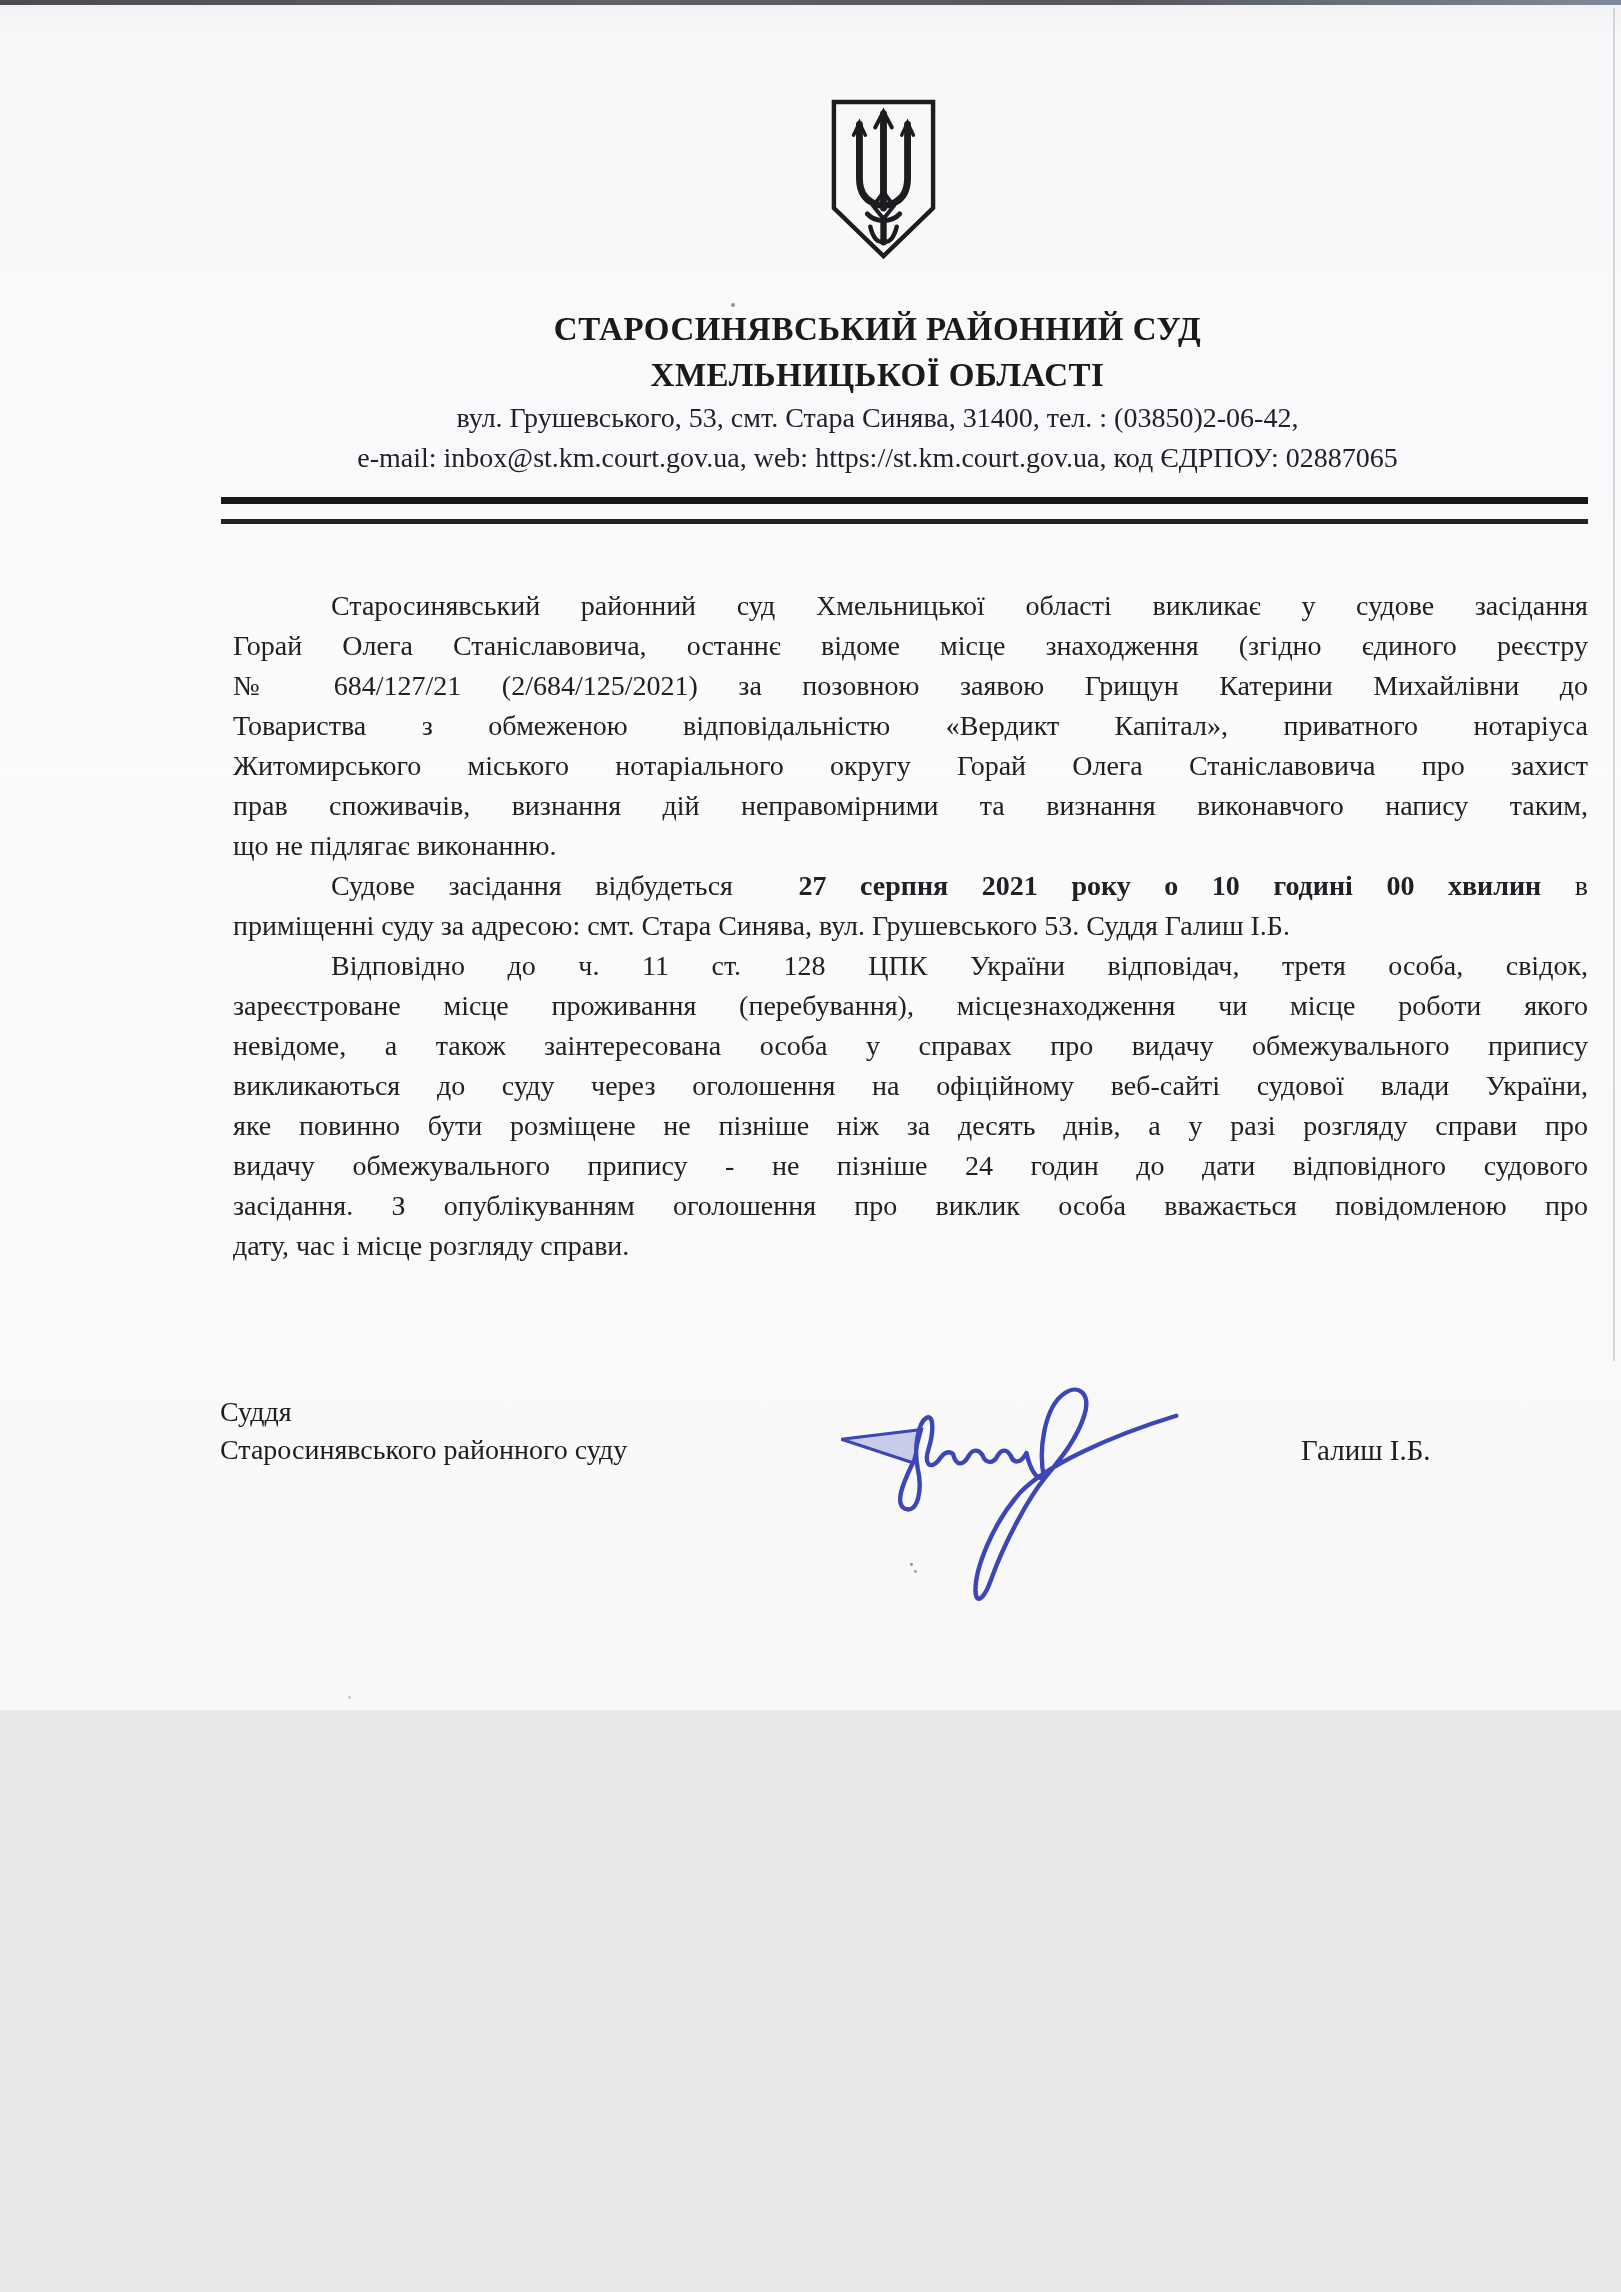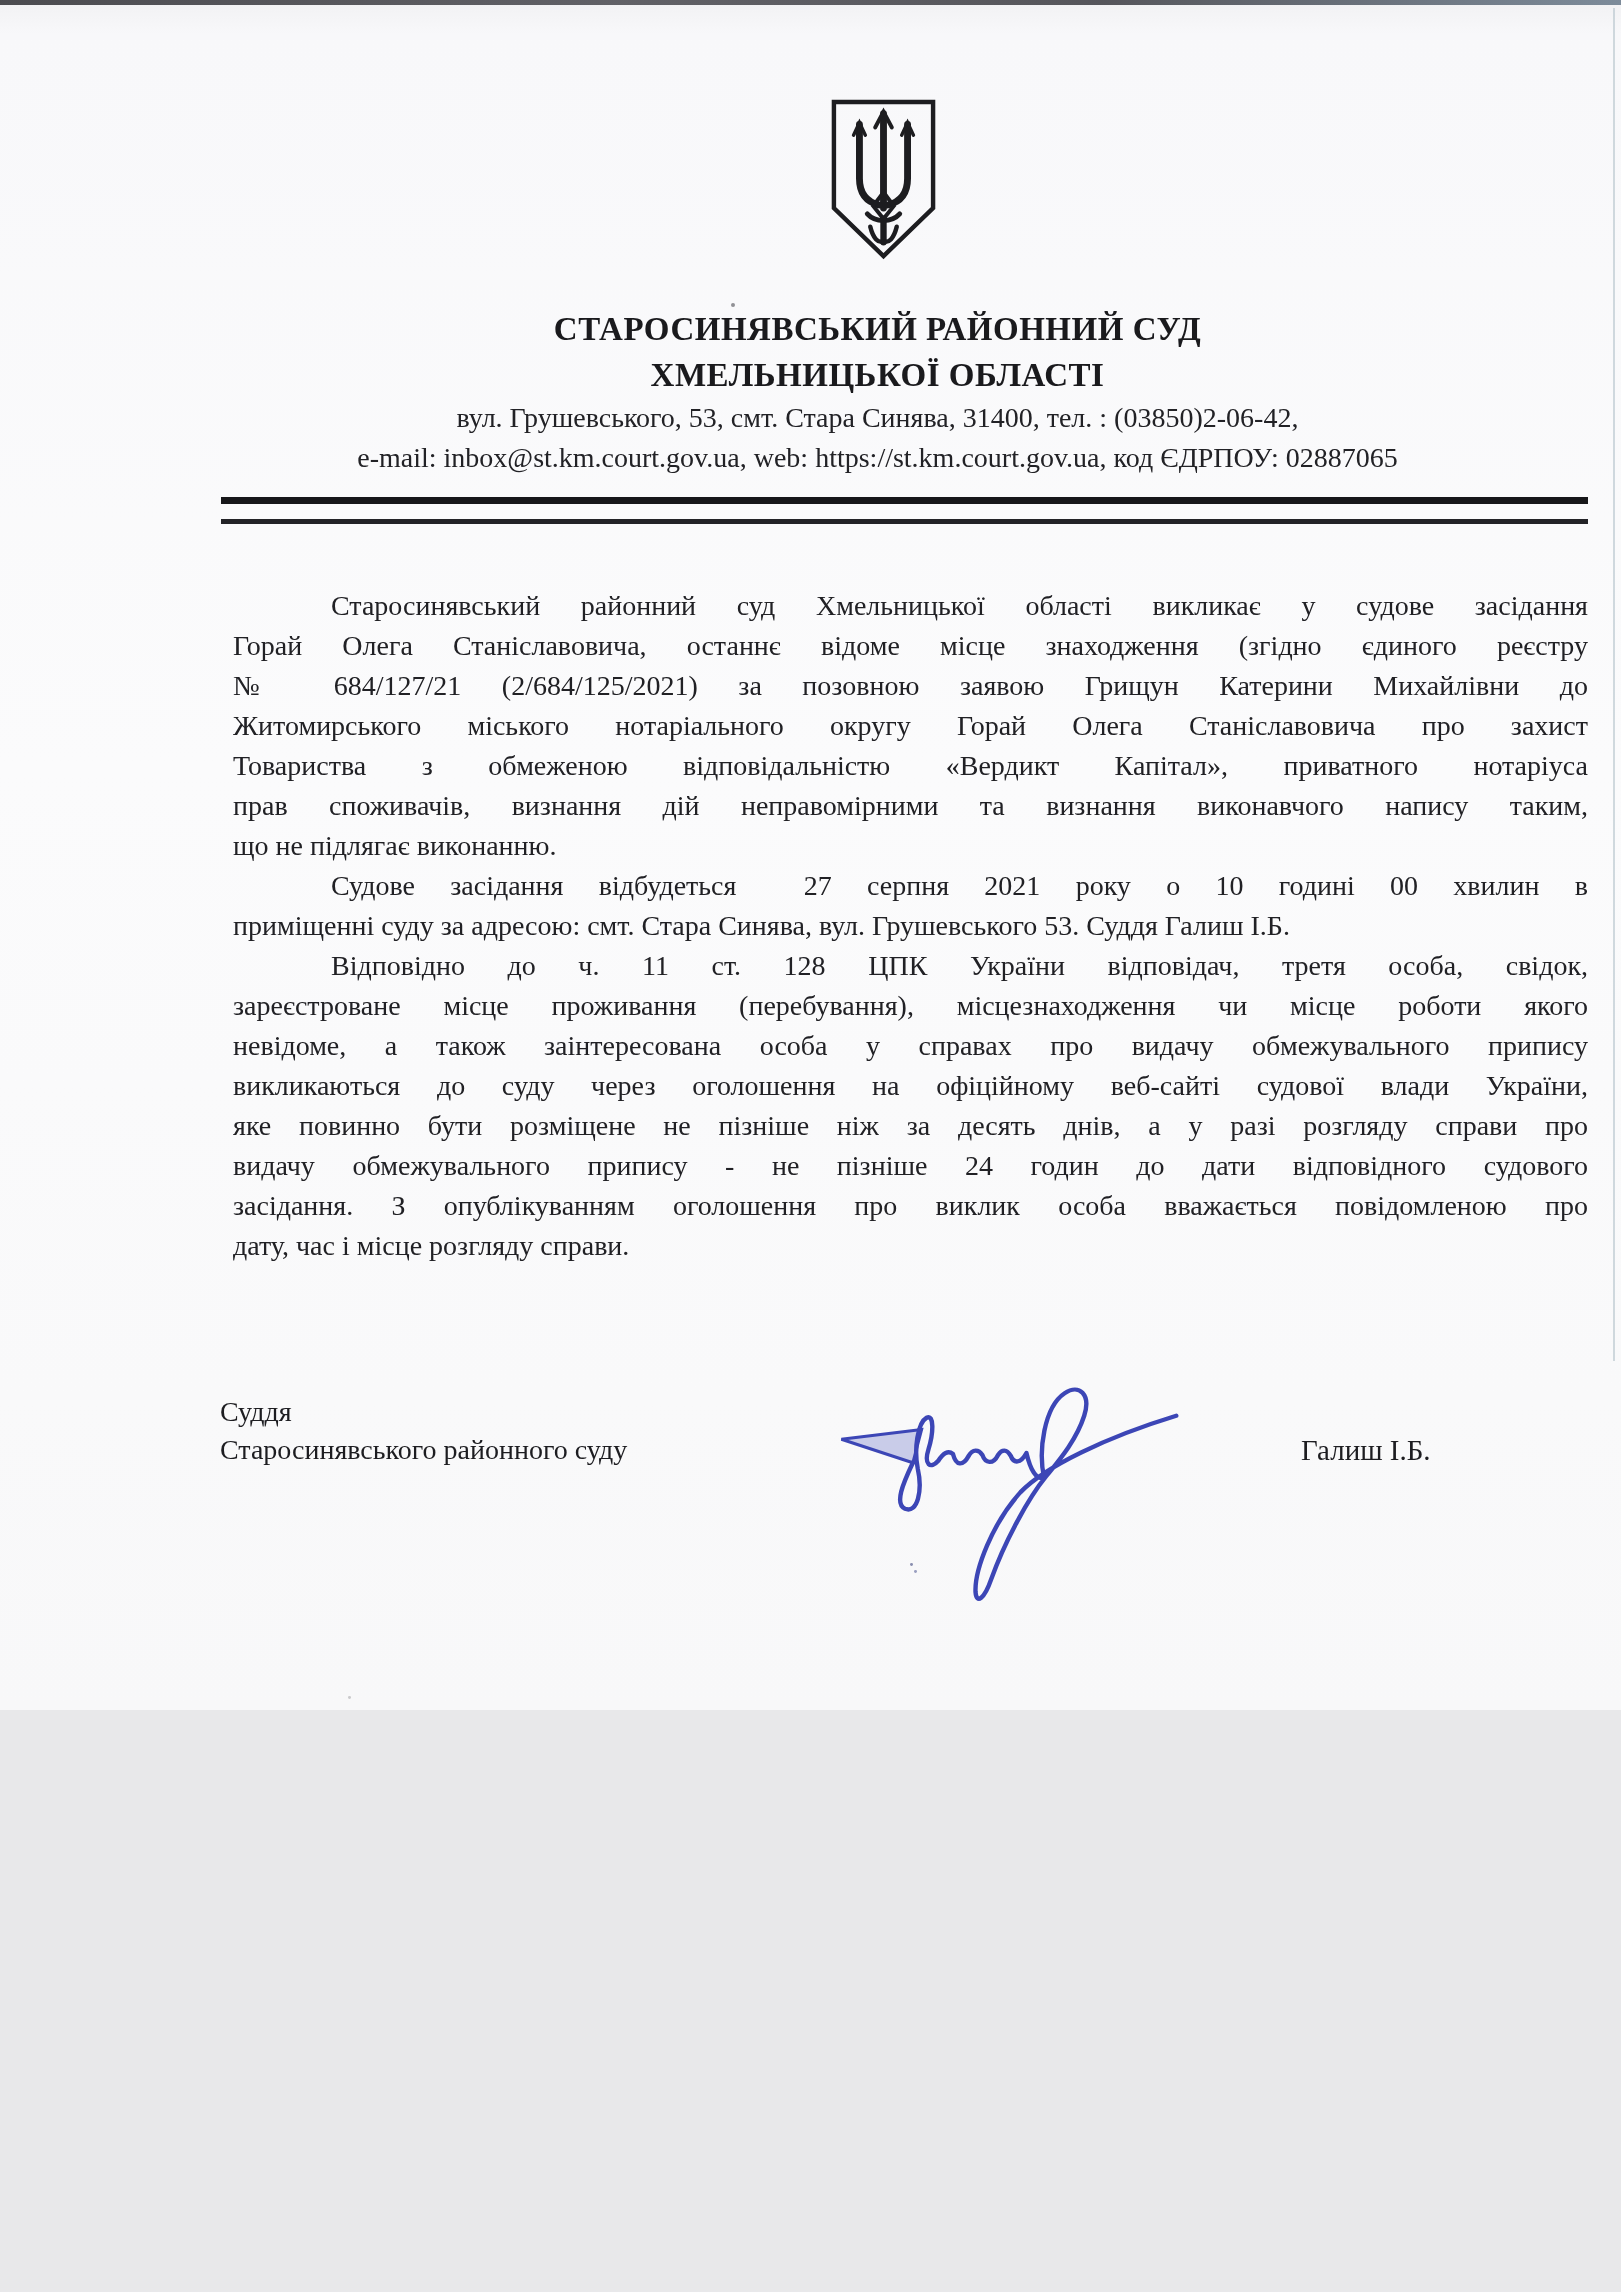--- a/index.html
+++ b/index.html
@@ -28,21 +28,21 @@
   }
   .bline{
     text-align:justify;
     text-align-last:justify;
     line-height:40px;
     height:40px;
     white-space:normal;
   }
   .bline.lastline{text-align-last:left;}
   .bline.indent{text-indent:98px;}
-  .bline b{font-weight:normal;margin-left:32px;}
+  .bline b{font-weight:bold;margin-left:32px;}
   
   .sig-role{position:absolute;left:220px;top:1393px;font-size:28px;font-weight:normal;line-height:38px;color:#1d1d21;}
   .sig-name{position:absolute;left:1301px;top:1434px;font-size:29px;font-weight:normal;color:#1d1d21;}
   .signature-svg{position:absolute;left:812px;top:1356px;width:376px;height:284px;}
   
   .art{position:absolute;pointer-events:none;}
   .art-top{left:0;top:0;width:1621px;height:4.9px;background:linear-gradient(90deg,#2e2e33,#47474d 38%,#3a3a40 68%,#68798a);opacity:.85;}
   .art-right{left:1613px;top:7.8px;width:2px;height:1353px;background:#b9c6ce;opacity:.65;}
   .art-streak1{left:19.6px;top:1852px;width:21.6px;height:304px;background:linear-gradient(180deg,rgba(115,115,122,.05),rgba(115,115,122,.32) 35%,rgba(115,115,122,.14) 75%,rgba(115,115,122,0));filter:blur(2px);}
   .art-streak2{left:41px;top:1936px;width:9.8px;height:235px;background:rgba(120,120,128,.16);filter:blur(2.9px);}
@@ -104,22 +104,22 @@
       <div class="addr">e-mail: inbox@st.km.court.gov.ua, web: https://st.km.court.gov.ua, код ЄДРПОУ: 02887065</div>
     </div>
   </div>
   <div class="rule rule-1"></div>
   <div class="rule rule-2"></div>
 
   <div class="doc-body" id="doc-body">
       <div class="bline indent"><span>Старосинявський районний суд Хмельницької області викликає у судове засідання</span></div>
       <div class="bline"><span>Горай Олега Станіславовича, останнє відоме місце знаходження (згідно єдиного реєстру</span></div>
       <div class="bline"><span>№ 684/127/21 (2/684/125/2021) за позовною заявою Грищун Катерини Михайлівни до</span></div>
+      <div class="bline"><span>Товариства з обмеженою відповідальністю «Вердикт Капітал», приватного нотаріуса</span></div>
       <div class="bline"><span>Житомирського міського нотаріального округу Горай Олега Станіславовича про захист</span></div>
-      <div class="bline"><span>Товариства з обмеженою відповідальністю «Вердикт Капітал», приватного нотаріуса</span></div>
       <div class="bline"><span>прав споживачів, визнання дій неправомірними та визнання виконавчого напису таким,</span></div>
       <div class="bline lastline"><span>що не підлягає виконанню.</span></div>
       <div class="bline indent"><span>Судове засідання відбудеться </span><b>27 серпня 2021 року о 10 годині 00 хвилин</b><span> в</span></div>
       <div class="bline lastline"><span>приміщенні суду за адресою: смт. Стара Синява, вул. Грушевського 53. Суддя Галиш І.Б.</span></div>
       <div class="bline indent"><span>Відповідно до ч. 11 ст. 128 ЦПК України відповідач, третя особа, свідок,</span></div>
       <div class="bline"><span>зареєстроване місце проживання (перебування), місцезнаходження чи місце роботи якого</span></div>
       <div class="bline"><span>невідоме, а також заінтересована особа у справах про видачу обмежувального припису</span></div>
       <div class="bline"><span>викликаються до суду через оголошення на офіційному веб-сайті судової влади України,</span></div>
       <div class="bline"><span>яке повинно бути розміщене не пізніше ніж за десять днів, а у разі розгляду справи про</span></div>
       <div class="bline"><span>видачу обмежувального припису - не пізніше 24 годин до дати відповідного судового</span></div>

